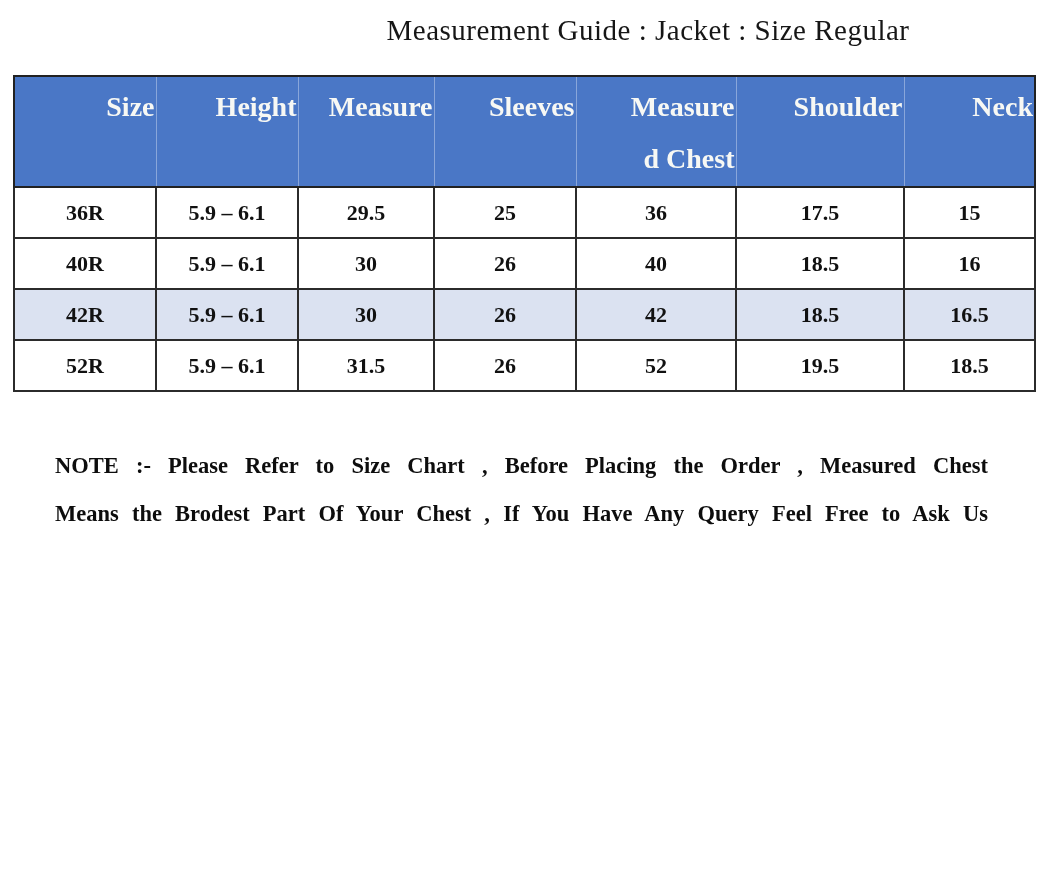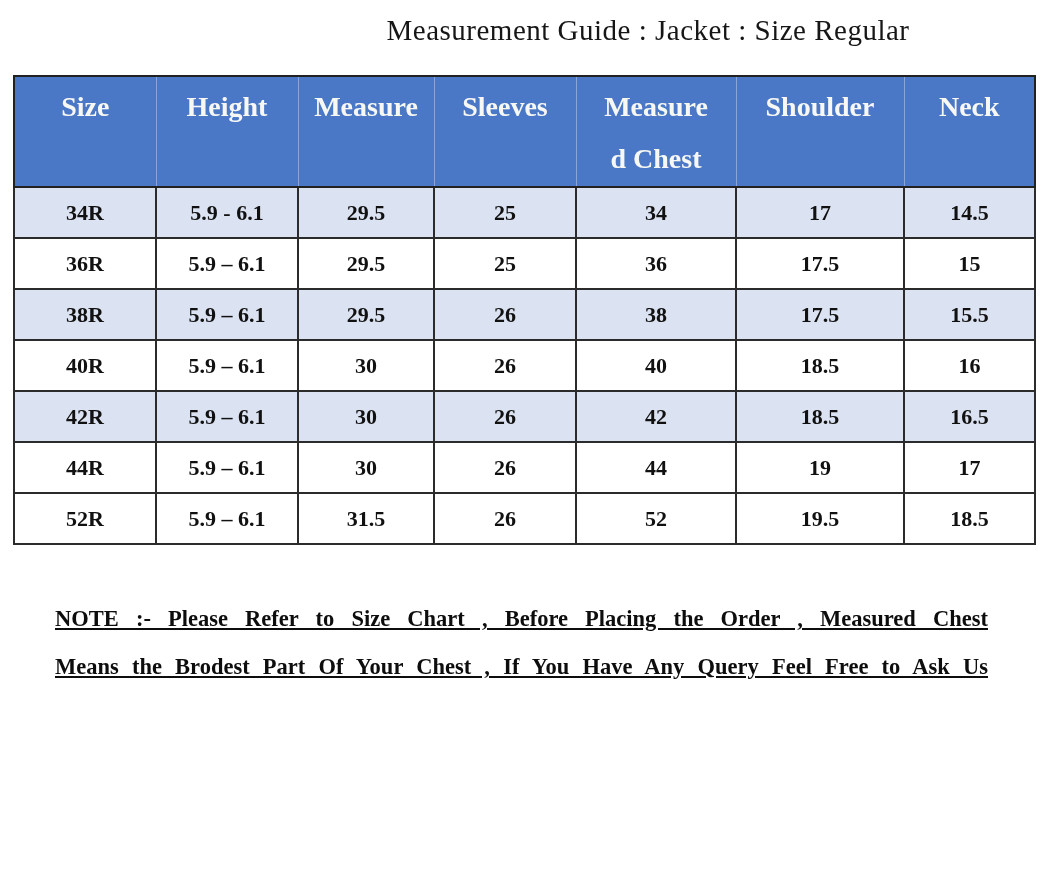--- a/index.html
+++ b/index.html
@@ -43,21 +43,21 @@
     background:var(--header-bg);
     color:var(--header-text);
     font-size:28px;
     font-weight:bold;
     height:105px;
     vertical-align:top;
     padding-top:4px;
     line-height:52px;
     border-bottom:2px solid var(--border);
     border-left:1px solid rgba(255,255,255,0.35);
-    text-align:center;
+    text-align:right;
   }
   th:first-child{border-left:none;}
   td{
     font-size:22px;
     font-weight:bold;
     text-align:center;
     vertical-align:middle;
     height:51px;
     border:2px solid #2b2b2b;
     padding:0;
@@ -69,21 +69,20 @@
     font-size:22.5px;
     font-weight:bold;
     color:#0d0d0d;
   }
   .note-line{
     display:block;
     text-align:justify;
     text-align-last:justify;
     line-height:48px;
     white-space:normal;
-    text-decoration:underline;
   }
 </style>
 </head>
 <body>
 
 <div class="page">
 
   <h1 class="title">Measurement Guide : Jacket : Size Regular</h1>
 
   <table class="size-table">
@@ -116,73 +115,46 @@
           </th>
           <th>
             <div class="th-line">Shoulder</div>
           </th>
           <th>
             <div class="th-line">Neck</div>
           </th>
         </tr>
     </thead>
     <tbody id="table-body">
-        <tr class="band">
-          <td>34R</td>
-          <td>5.9 - 6.1</td>
-          <td>29.5</td>
-          <td>25</td>
-          <td>34</td>
-          <td>17</td>
-          <td>14.5</td>
-        </tr>
         <tr class="plain">
           <td>36R</td>
           <td>5.9 – 6.1</td>
           <td>29.5</td>
           <td>25</td>
           <td>36</td>
           <td>17.5</td>
           <td>15</td>
-        </tr>
-        <tr class="band">
-          <td>38R</td>
-          <td>5.9 – 6.1</td>
-          <td>29.5</td>
-          <td>26</td>
-          <td>38</td>
-          <td>17.5</td>
-          <td>15.5</td>
         </tr>
         <tr class="plain">
           <td>40R</td>
           <td>5.9 – 6.1</td>
           <td>30</td>
           <td>26</td>
           <td>40</td>
           <td>18.5</td>
           <td>16</td>
         </tr>
         <tr class="band">
           <td>42R</td>
           <td>5.9 – 6.1</td>
           <td>30</td>
           <td>26</td>
           <td>42</td>
           <td>18.5</td>
           <td>16.5</td>
-        </tr>
-        <tr class="plain">
-          <td>44R</td>
-          <td>5.9 – 6.1</td>
-          <td>30</td>
-          <td>26</td>
-          <td>44</td>
-          <td>19</td>
-          <td>17</td>
         </tr>
         <tr class="plain">
           <td>52R</td>
           <td>5.9 – 6.1</td>
           <td>31.5</td>
           <td>26</td>
           <td>52</td>
           <td>19.5</td>
           <td>18.5</td>
         </tr>

